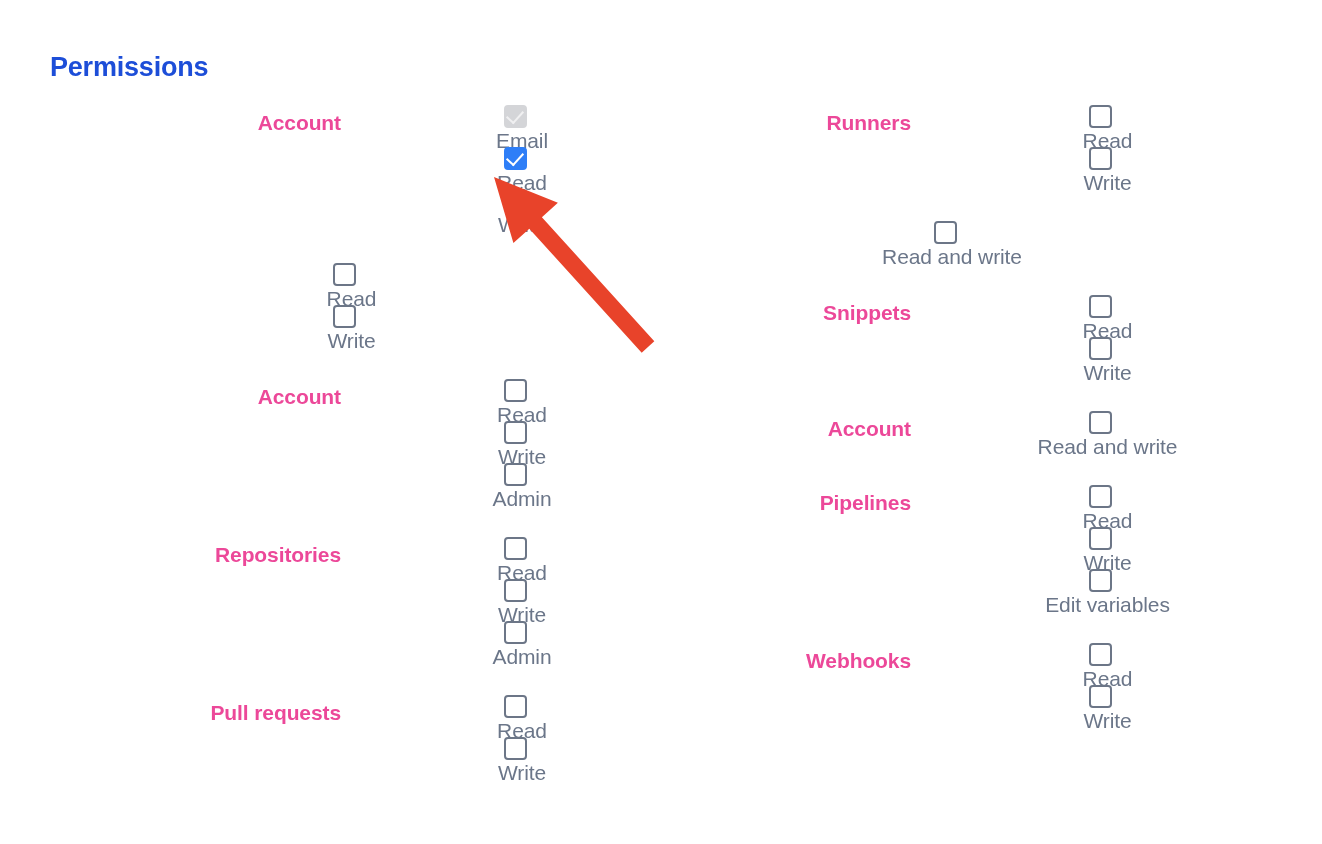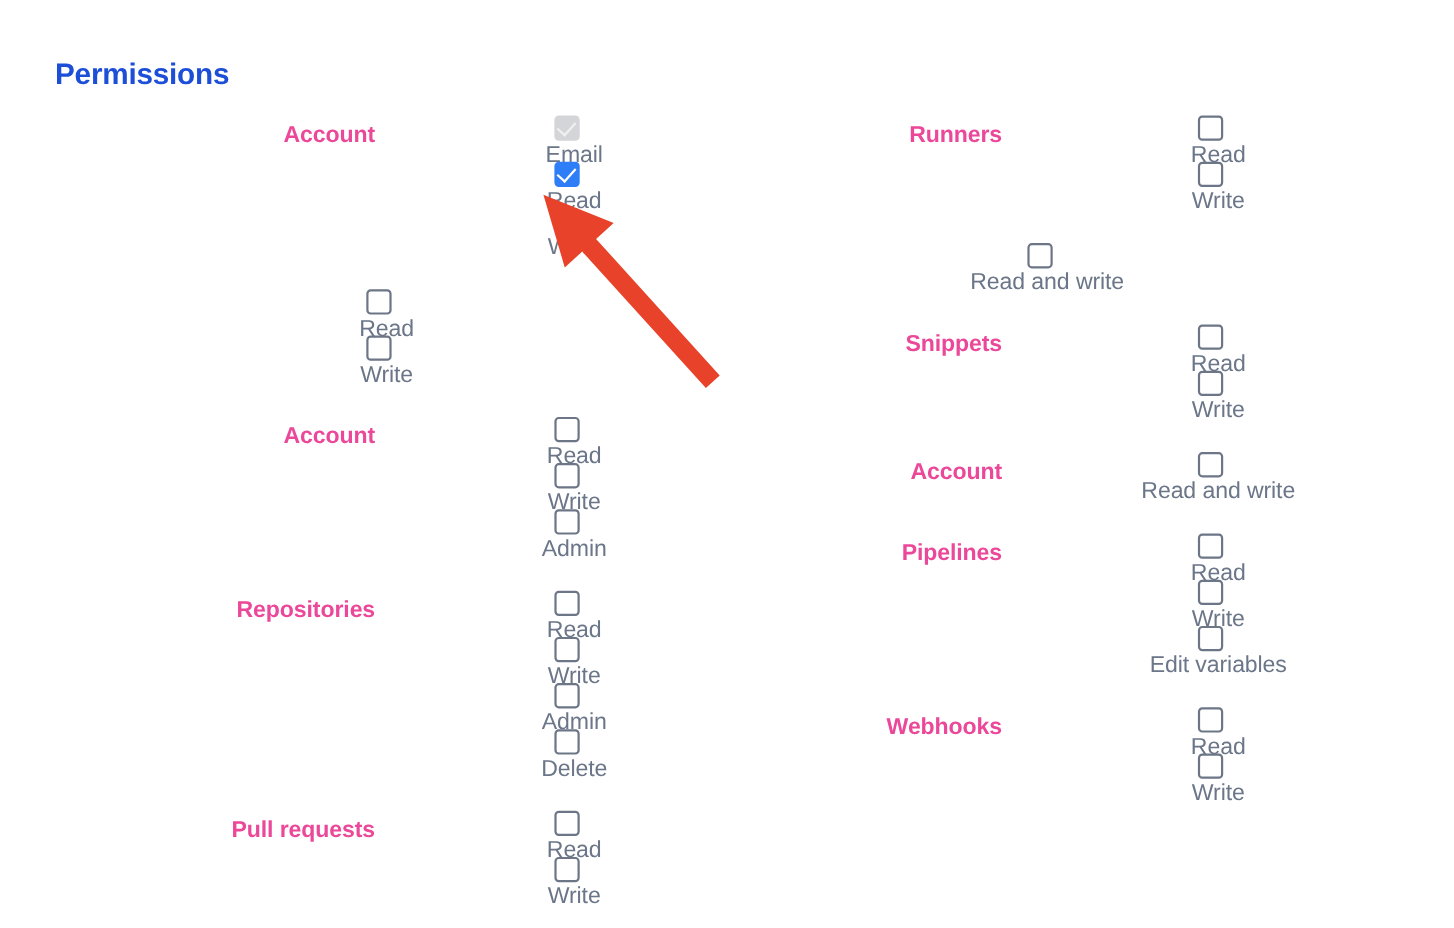--- a/index.html
+++ b/index.html
@@ -198,24 +198,20 @@
             <span class="option-label">Read</span>
           </div>
           <div class="option-row">
             <span class="cbox"></span>
             <span class="option-label">Write</span>
           </div>
           <div class="option-row">
             <span class="cbox"></span>
             <span class="option-label">Admin</span>
           </div>
-          <div class="option-row">
-            <span class="cbox"></span>
-            <span class="option-label">Delete</span>
-          </div>
         </div>
       </div>
       <div class="perm-group">
         <div class="group-label">Pull requests</div>
         <div class="options">
           <div class="option-row">
             <span class="cbox"></span>
             <span class="option-label">Read</span>
           </div>
           <div class="option-row">

